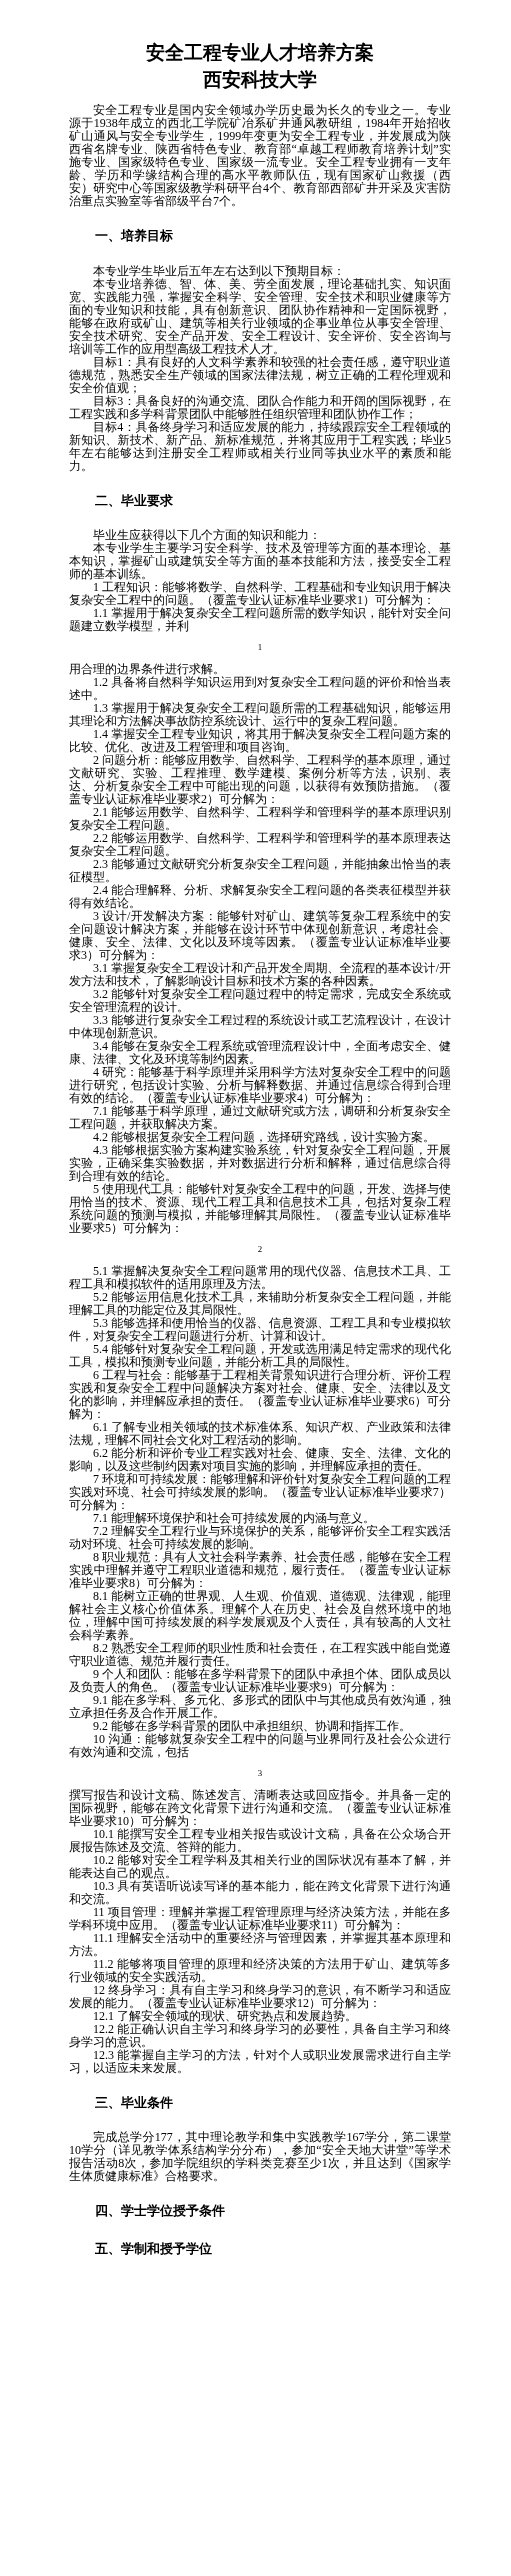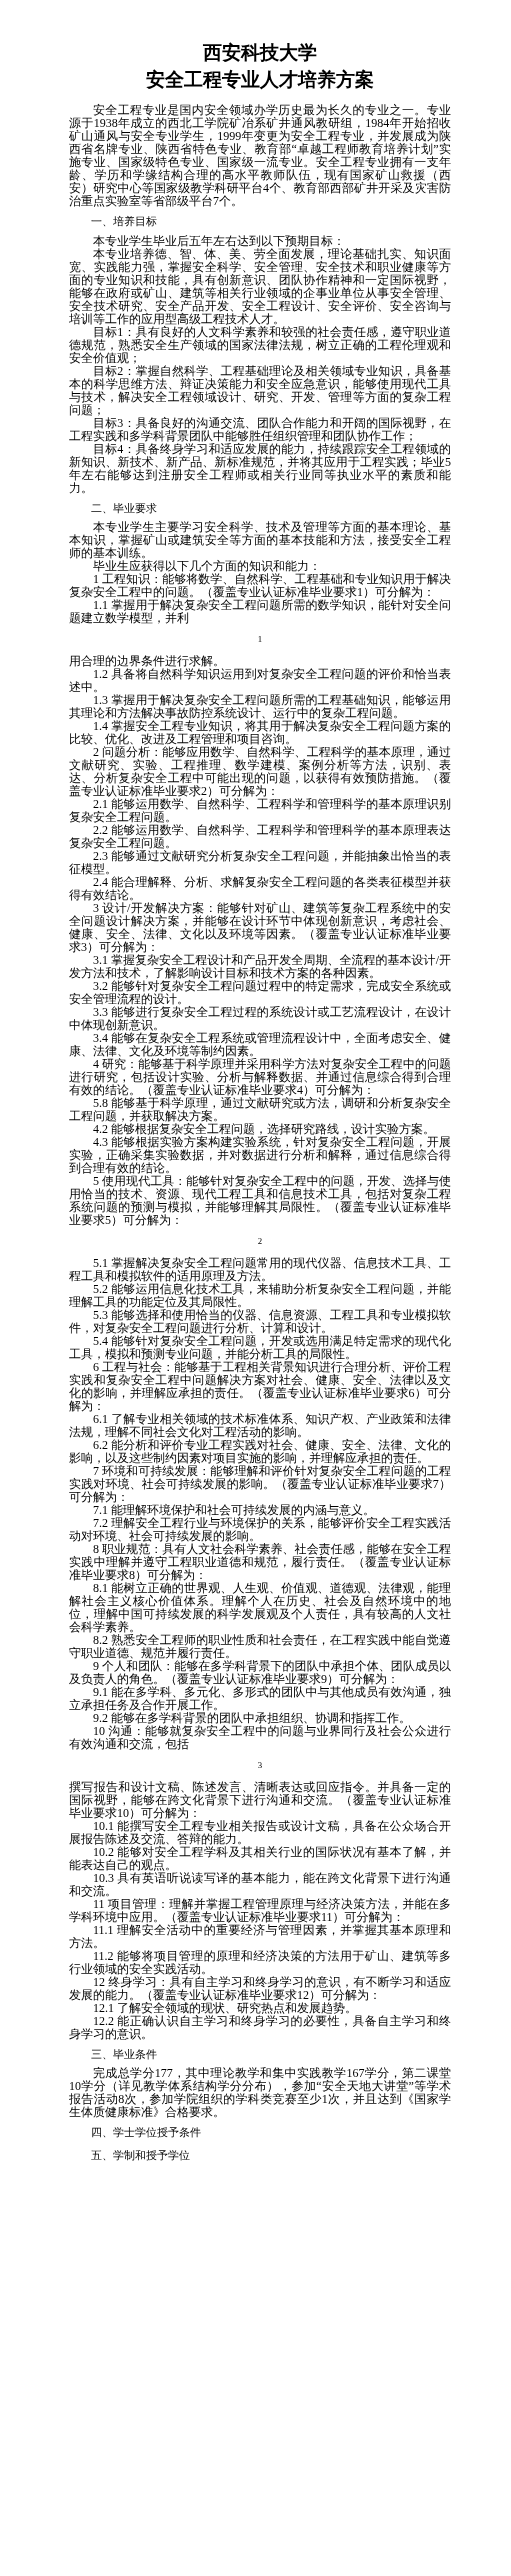--- a/index.html
+++ b/index.html
@@ -17,68 +17,67 @@
     font-size:19px;line-height:27px;
   }
   .title-wrap{margin-bottom:11.3px;}
   p.para{
     margin:0;font-size:12px;line-height:13px;
     text-align:justify;text-indent:2em;
   }
   p.para b{font-weight:normal;}
   p.noindent{text-indent:0;}
   .heading{
-    font-weight:normal;font-size:11px;line-height:18.5px;
-    text-indent:2em;margin:4px 0;
+    font-weight:bold;font-size:13px;line-height:18.5px;
+    text-indent:2em;margin:19px 0;
   }
   .pagenum{
     text-align:center;font-size:8.8px;line-height:15.5px;
     margin:7.2px 0;text-indent:0;
   }
 </style>
 </head>
 <body>
 
 <div id="page">
   <div id="doc">
     <div class="title-wrap">
+      <div class="title-line">安全工程专业人才培养方案</div>
       <div class="title-line">西安科技大学</div>
-      <div class="title-line">安全工程专业人才培养方案</div>
     </div>
     <div id="flow">
         <p class="para">安全工程专业是国内安全领域办学历史最为长久的专业之一。专业源于1938年成立的西北工学院矿冶系矿井通风教研组，1984年开始招收矿山通风与安全专业学生，1999年变更为安全工程专业，并发展成为陕西省名牌专业、陕西省特色专业、教育部“卓越工程师教育培养计划”实施专业、国家级特色专业、国家级一流专业。安全工程专业拥有一支年龄、学历和学缘结构合理的高水平教师队伍，现有国家矿山救援（西安）研究中心等国家级教学科研平台4个、教育部西部矿井开采及灾害防治重点实验室等省部级平台7个。</p>
         <div class="heading">一、培养目标</div>
         <p class="para">本专业学生毕业后五年左右达到以下预期目标：</p>
         <p class="para">本专业培养德、智、体、美、劳全面发展，理论基础扎实、知识面宽、实践能力强，掌握安全科学、安全管理、安全技术和职业健康等方面的专业知识和技能，具有创新意识、团队协作精神和一定国际视野，能够在政府或矿山、建筑等相关行业领域的企事业单位从事安全管理、安全技术研究、安全产品开发、安全工程设计、安全评价、安全咨询与培训等工作的应用型高级工程技术人才。</p>
         <p class="para">目标1：具有良好的人文科学素养和较强的社会责任感，遵守职业道德规范，熟悉安全生产领域的国家法律法规，树立正确的工程伦理观和安全价值观；</p>
-        <p class="para">目标2：掌握自然科学、工程基础理论及相关领域专业知识，具备基本的科学思维方法、辩证决策能力和安全应急意识，能够使用现代工具与技术，解决安全工程领域设计、研究、开发、管理等方面的复杂工程问题；</p>
         <p class="para">目标3：具备良好的沟通交流、团队合作能力和开阔的国际视野，在工程实践和多学科背景团队中能够胜任组织管理和团队协作工作；</p>
         <p class="para">目标4：具备终身学习和适应发展的能力，持续跟踪安全工程领域的新知识、新技术、新产品、新标准规范，并将其应用于工程实践；毕业5年左右能够达到注册安全工程师或相关行业同等执业水平的素质和能力。</p>
         <div class="heading">二、毕业要求</div>
+        <p class="para">毕业生应获得以下几个方面的知识和能力：</p>
         <p class="para">本专业学生主要学习安全科学、技术及管理等方面的基本理论、基本知识，掌握矿山或建筑安全等方面的基本技能和方法，接受安全工程师的基本训练。</p>
-        <p class="para">毕业生应获得以下几个方面的知识和能力：</p>
         <p class="para"><b>1 工程知识：</b>能够将数学、自然科学、工程基础和专业知识用于解决复杂安全工程中的问题。（覆盖专业认证标准毕业要求1）可分解为：</p>
         <p class="para">1.1 掌握用于解决复杂安全工程问题所需的数学知识，能针对安全问题建立数学模型，并利</p>
         <div class="pagenum">1</div>
         <p class="para noindent">用合理的边界条件进行求解。</p>
         <p class="para">1.2 具备将自然科学知识运用到对复杂安全工程问题的评价和恰当表述中。</p>
         <p class="para">1.3 掌握用于解决复杂安全工程问题所需的工程基础知识，能够运用其理论和方法解决事故防控系统设计、运行中的复杂工程问题。</p>
         <p class="para">1.4 掌握安全工程专业知识，将其用于解决复杂安全工程问题方案的比较、优化、改进及工程管理和项目咨询。</p>
         <p class="para"><b>2 问题分析：</b>能够应用数学、自然科学、工程科学的基本原理，通过文献研究、实验、工程推理、数学建模、案例分析等方法，识别、表达、分析复杂安全工程中可能出现的问题，以获得有效预防措施。（覆盖专业认证标准毕业要求2）可分解为：</p>
         <p class="para">2.1 能够运用数学、自然科学、工程科学和管理科学的基本原理识别复杂安全工程问题。</p>
         <p class="para">2.2 能够运用数学、自然科学、工程科学和管理科学的基本原理表达复杂安全工程问题。</p>
         <p class="para">2.3 能够通过文献研究分析复杂安全工程问题，并能抽象出恰当的表征模型。</p>
         <p class="para">2.4 能合理解释、分析、求解复杂安全工程问题的各类表征模型并获得有效结论。</p>
         <p class="para"><b>3 设计/开发解决方案：</b>能够针对矿山、建筑等复杂工程系统中的安全问题设计解决方案，并能够在设计环节中体现创新意识，考虑社会、健康、安全、法律、文化以及环境等因素。（覆盖专业认证标准毕业要求3）可分解为：</p>
         <p class="para">3.1 掌握复杂安全工程设计和产品开发全周期、全流程的基本设计/开发方法和技术，了解影响设计目标和技术方案的各种因素。</p>
         <p class="para">3.2 能够针对复杂安全工程问题过程中的特定需求，完成安全系统或安全管理流程的设计。</p>
         <p class="para">3.3 能够进行复杂安全工程过程的系统设计或工艺流程设计，在设计中体现创新意识。</p>
         <p class="para">3.4 能够在复杂安全工程系统或管理流程设计中，全面考虑安全、健康、法律、文化及环境等制约因素。</p>
         <p class="para"><b>4 研究：</b>能够基于科学原理并采用科学方法对复杂安全工程中的问题进行研究，包括设计实验、分析与解释数据、并通过信息综合得到合理有效的结论。（覆盖专业认证标准毕业要求4）可分解为：</p>
-        <p class="para">5.8 能够基于科学原理，通过文献研究或方法，调研和分析复杂安全工程问题，并获取解决方案。</p>
+        <p class="para">7.1 能够基于科学原理，通过文献研究或方法，调研和分析复杂安全工程问题，并获取解决方案。</p>
         <p class="para">4.2 能够根据复杂安全工程问题，选择研究路线，设计实验方案。</p>
         <p class="para">4.3 能够根据实验方案构建实验系统，针对复杂安全工程问题，开展实验，正确采集实验数据，并对数据进行分析和解释，通过信息综合得到合理有效的结论。</p>
         <p class="para"><b>5 使用现代工具：</b>能够针对复杂安全工程中的问题，开发、选择与使用恰当的技术、资源、现代工程工具和信息技术工具，包括对复杂工程系统问题的预测与模拟，并能够理解其局限性。（覆盖专业认证标准毕业要求5）可分解为：</p>
         <div class="pagenum">2</div>
         <p class="para">5.1 掌握解决复杂安全工程问题常用的现代仪器、信息技术工具、工程工具和模拟软件的适用原理及方法。</p>
         <p class="para">5.2 能够运用信息化技术工具，来辅助分析复杂安全工程问题，并能理解工具的功能定位及其局限性。</p>
         <p class="para">5.3 能够选择和使用恰当的仪器、信息资源、工程工具和专业模拟软件，对复杂安全工程问题进行分析、计算和设计。</p>
         <p class="para">5.4 能够针对复杂安全工程问题，开发或选用满足特定需求的现代化工具，模拟和预测专业问题，并能分析工具的局限性。</p>
         <p class="para"><b>6 工程与社会：</b>能够基于工程相关背景知识进行合理分析、评价工程实践和复杂安全工程中问题解决方案对社会、健康、安全、法律以及文化的影响，并理解应承担的责任。（覆盖专业认证标准毕业要求6）可分解为：</p>
         <p class="para">6.1 了解专业相关领域的技术标准体系、知识产权、产业政策和法律法规，理解不同社会文化对工程活动的影响。</p>
@@ -97,20 +96,21 @@
         <p class="para noindent">撰写报告和设计文稿、陈述发言、清晰表达或回应指令。并具备一定的国际视野，能够在跨文化背景下进行沟通和交流。（覆盖专业认证标准毕业要求10）可分解为：</p>
         <p class="para">10.1 能撰写安全工程专业相关报告或设计文稿，具备在公众场合开展报告陈述及交流、答辩的能力。</p>
         <p class="para">10.2 能够对安全工程学科及其相关行业的国际状况有基本了解，并能表达自己的观点。</p>
         <p class="para">10.3 具有英语听说读写译的基本能力，能在跨文化背景下进行沟通和交流。</p>
         <p class="para"><b>11 项目管理：</b>理解并掌握工程管理原理与经济决策方法，并能在多学科环境中应用。（覆盖专业认证标准毕业要求11）可分解为：</p>
         <p class="para">11.1 理解安全活动中的重要经济与管理因素，并掌握其基本原理和方法。</p>
         <p class="para">11.2 能够将项目管理的原理和经济决策的方法用于矿山、建筑等多行业领域的安全实践活动。</p>
         <p class="para"><b>12 终身学习：</b>具有自主学习和终身学习的意识，有不断学习和适应发展的能力。（覆盖专业认证标准毕业要求12）可分解为：</p>
         <p class="para">12.1 了解安全领域的现状、研究热点和发展趋势。</p>
         <p class="para">12.2 能正确认识自主学习和终身学习的必要性，具备自主学习和终身学习的意识。</p>
+        <p class="para">12.3 能掌握自主学习的方法，针对个人或职业发展需求进行自主学习，以适应未来发展。</p>
         <div class="heading">三、毕业条件</div>
         <p class="para">完成总学分177，其中理论教学和集中实践教学167学分，第二课堂10学分（详见教学体系结构学分分布），参加“安全天地大讲堂”等学术报告活动8次，参加学院组织的学科类竞赛至少1次，并且达到《国家学生体质健康标准》合格要求。</p>
         <div class="heading">四、学士学位授予条件</div>
         <div class="heading">五、学制和授予学位</div>
       </div>
   </div>
 </div>
 
 
 </body></html>

